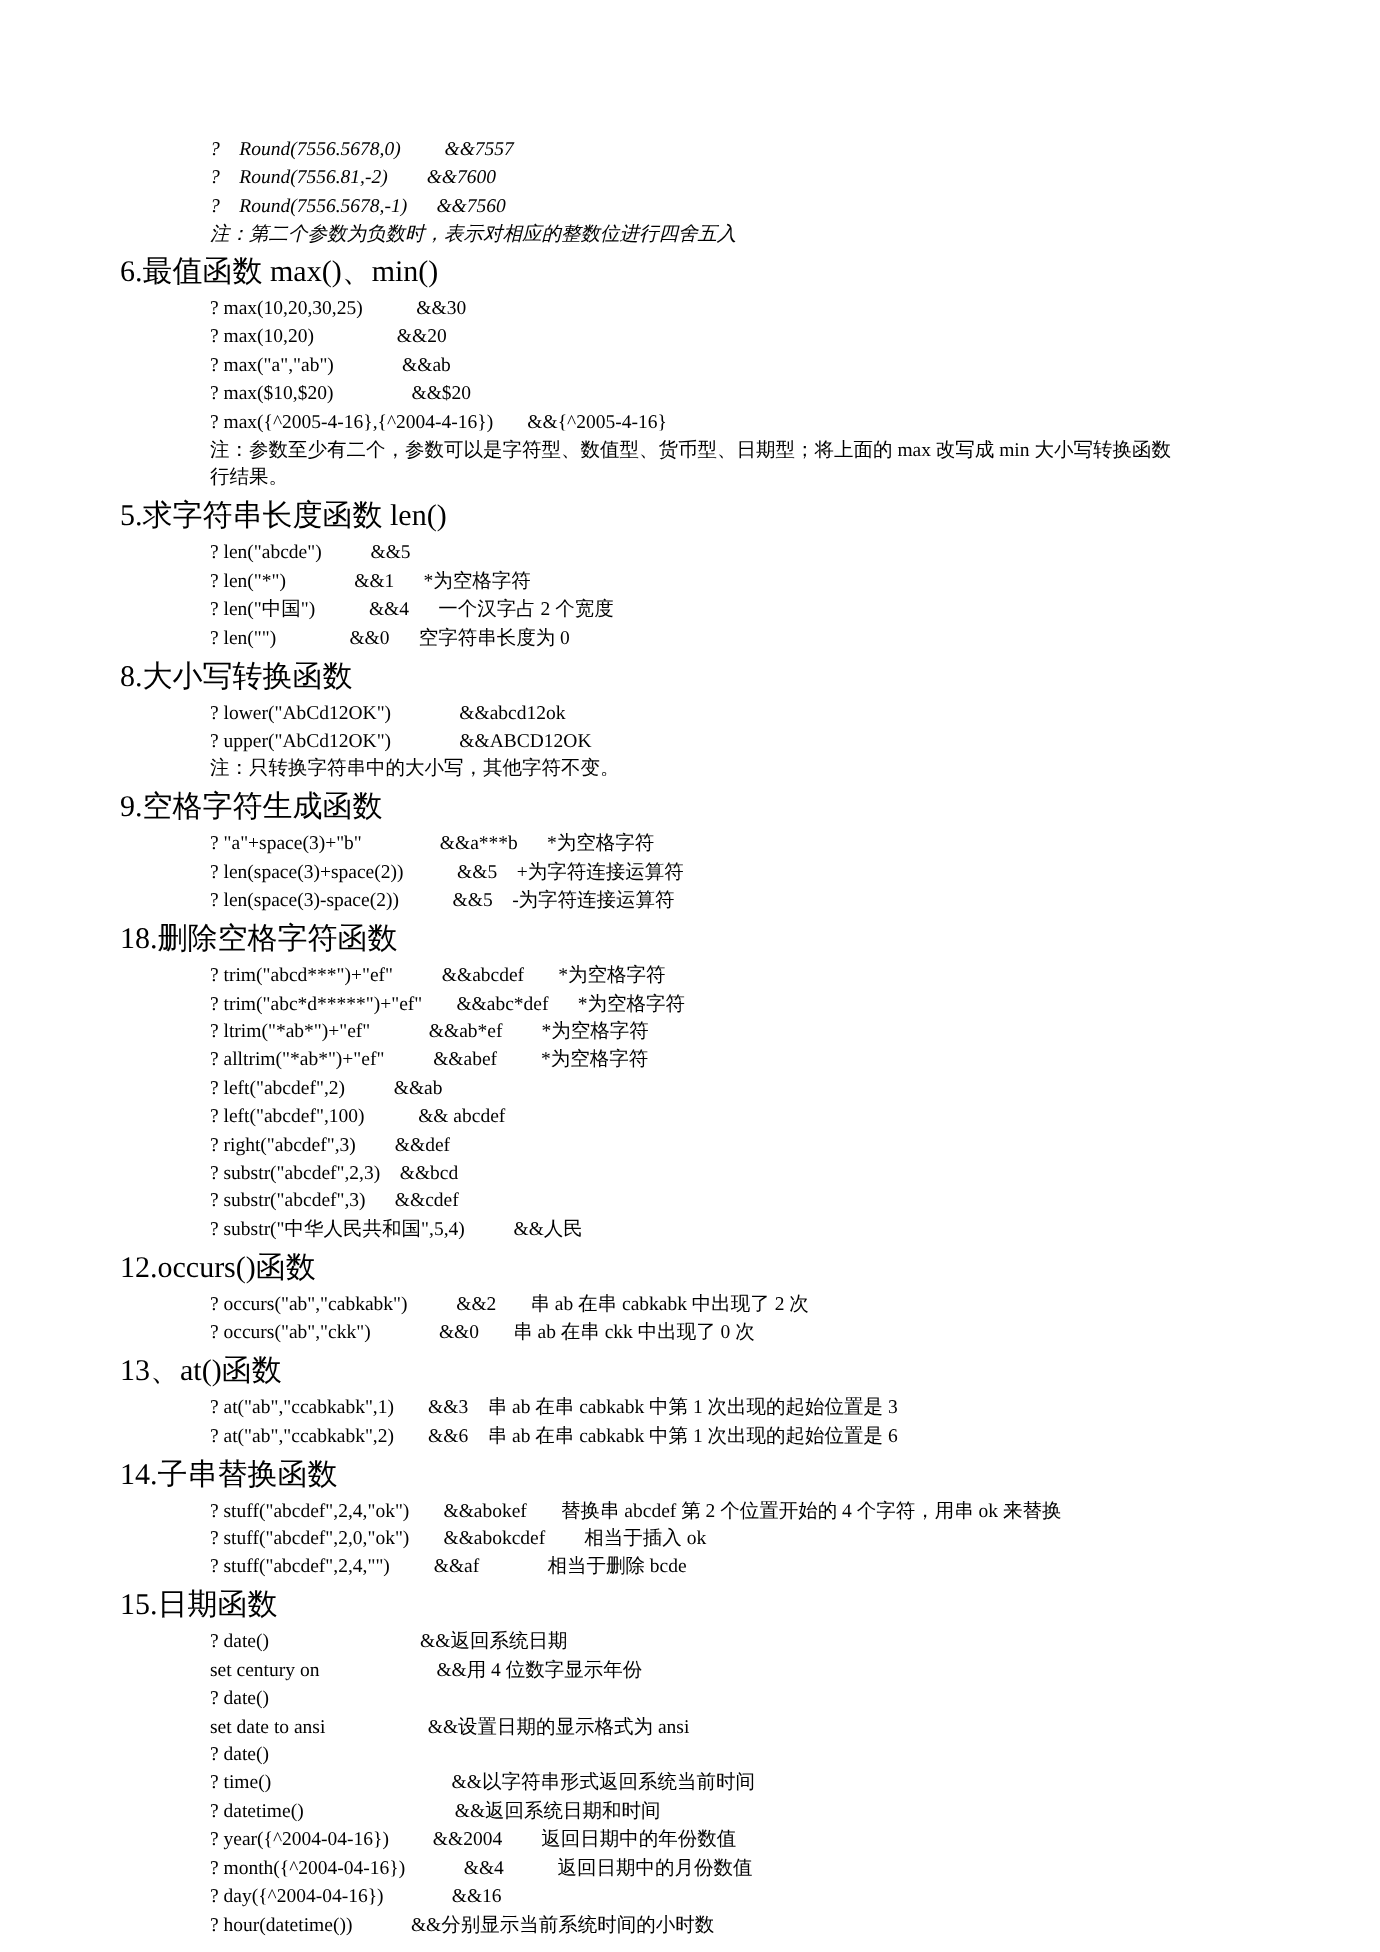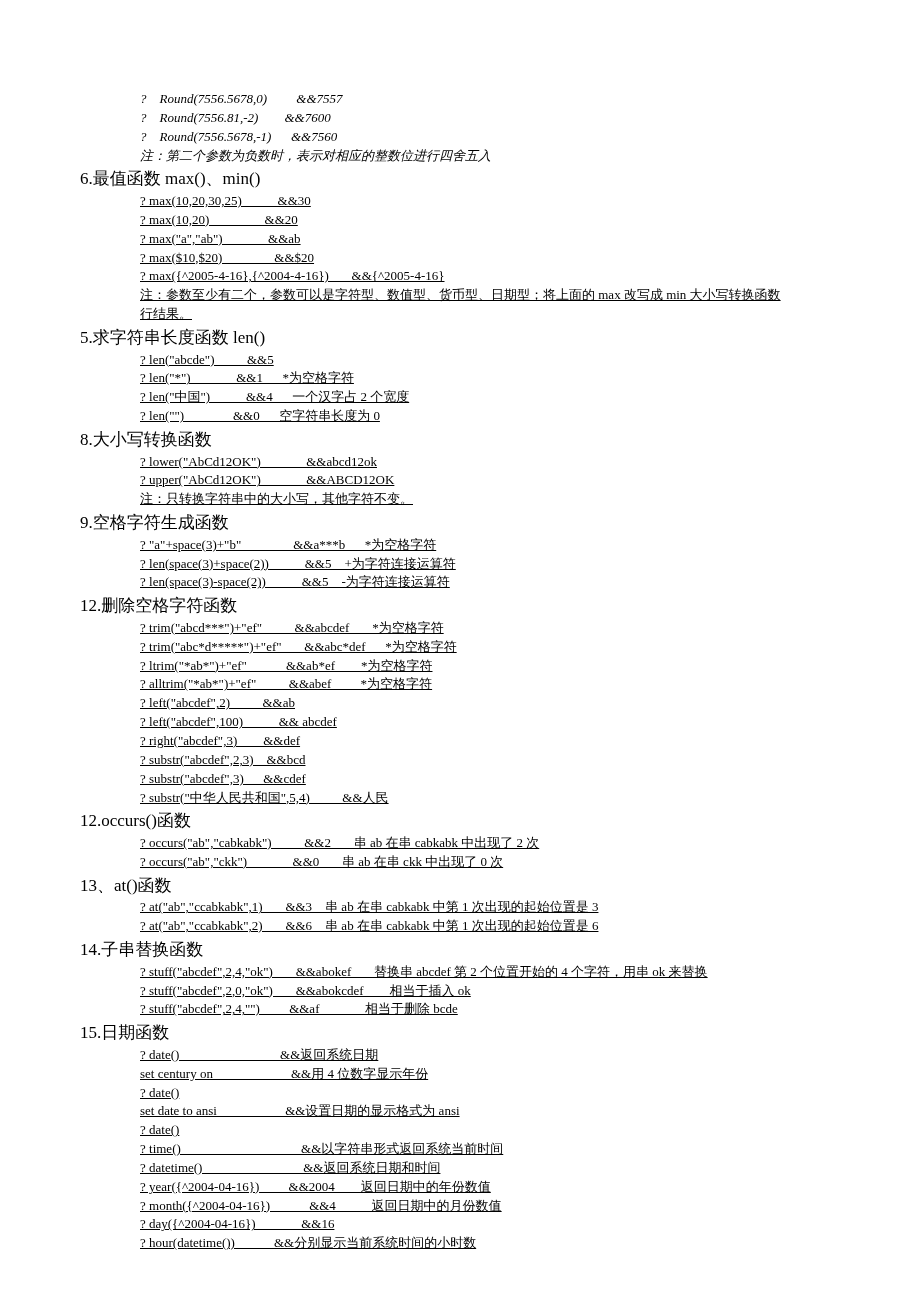--- a/index.html
+++ b/index.html
@@ -7,25 +7,25 @@
     font-size: 13px;
     line-height: 1.45;
     background: #fff;
     color: #000;
     margin: 0;
     padding: 90px 80px 60px 80px;
     width: 920px;
     box-sizing: border-box;
   }
   .heading {
-    font-size: 17px;
+    font-size: 20px;
     margin: 2px 0 0 0;
   }
   .indent1 { padding-left: 60px; font-style: italic; }
-  .indent2 { padding-left: 60px; text-decoration: underline; }
+  .indent2 { padding-left: 60px; }
   .line { white-space: pre; }
 </style>
 </head>
 <body>
 
 <div id="doc">
     <div class="line indent1">?    Round(7556.5678,0)         &amp;&amp;7557</div>
     <div class="line indent1">?    Round(7556.81,-2)        &amp;&amp;7600</div>
     <div class="line indent1">?    Round(7556.5678,-1)      &amp;&amp;7560</div>
     <div class="line indent1">注：第二个参数为负数时，表示对相应的整数位进行四舍五入</div>
@@ -43,21 +43,21 @@
     <div class="line indent2">? len("中国")           &amp;&amp;4      一个汉字占 2 个宽度</div>
     <div class="line indent2">? len("")               &amp;&amp;0      空字符串长度为 0</div>
     <div class="line heading">8.大小写转换函数</div>
     <div class="line indent2">? lower("AbCd12OK")              &amp;&amp;abcd12ok</div>
     <div class="line indent2">? upper("AbCd12OK")              &amp;&amp;ABCD12OK</div>
     <div class="line indent2">注：只转换字符串中的大小写，其他字符不变。</div>
     <div class="line heading">9.空格字符生成函数</div>
     <div class="line indent2">? "a"+space(3)+"b"                &amp;&amp;a***b      *为空格字符</div>
     <div class="line indent2">? len(space(3)+space(2))           &amp;&amp;5    +为字符连接运算符</div>
     <div class="line indent2">? len(space(3)-space(2))           &amp;&amp;5    -为字符连接运算符</div>
-    <div class="line heading">12.删除空格字符函数</div>
+    <div class="line heading">18.删除空格字符函数</div>
     <div class="line indent2">? trim("abcd***")+"ef"          &amp;&amp;abcdef       *为空格字符</div>
     <div class="line indent2">? trim("abc*d*****")+"ef"       &amp;&amp;abc*def      *为空格字符</div>
     <div class="line indent2">? ltrim("*ab*")+"ef"            &amp;&amp;ab*ef        *为空格字符</div>
     <div class="line indent2">? alltrim("*ab*")+"ef"          &amp;&amp;abef         *为空格字符</div>
     <div class="line indent2">? left("abcdef",2)          &amp;&amp;ab</div>
     <div class="line indent2">? left("abcdef",100)           &amp;&amp; abcdef</div>
     <div class="line indent2">? right("abcdef",3)        &amp;&amp;def</div>
     <div class="line indent2">? substr("abcdef",2,3)    &amp;&amp;bcd</div>
     <div class="line indent2">? substr("abcdef",3)      &amp;&amp;cdef</div>
     <div class="line indent2">? substr("中华人民共和国",5,4)          &amp;&amp;人民</div>

